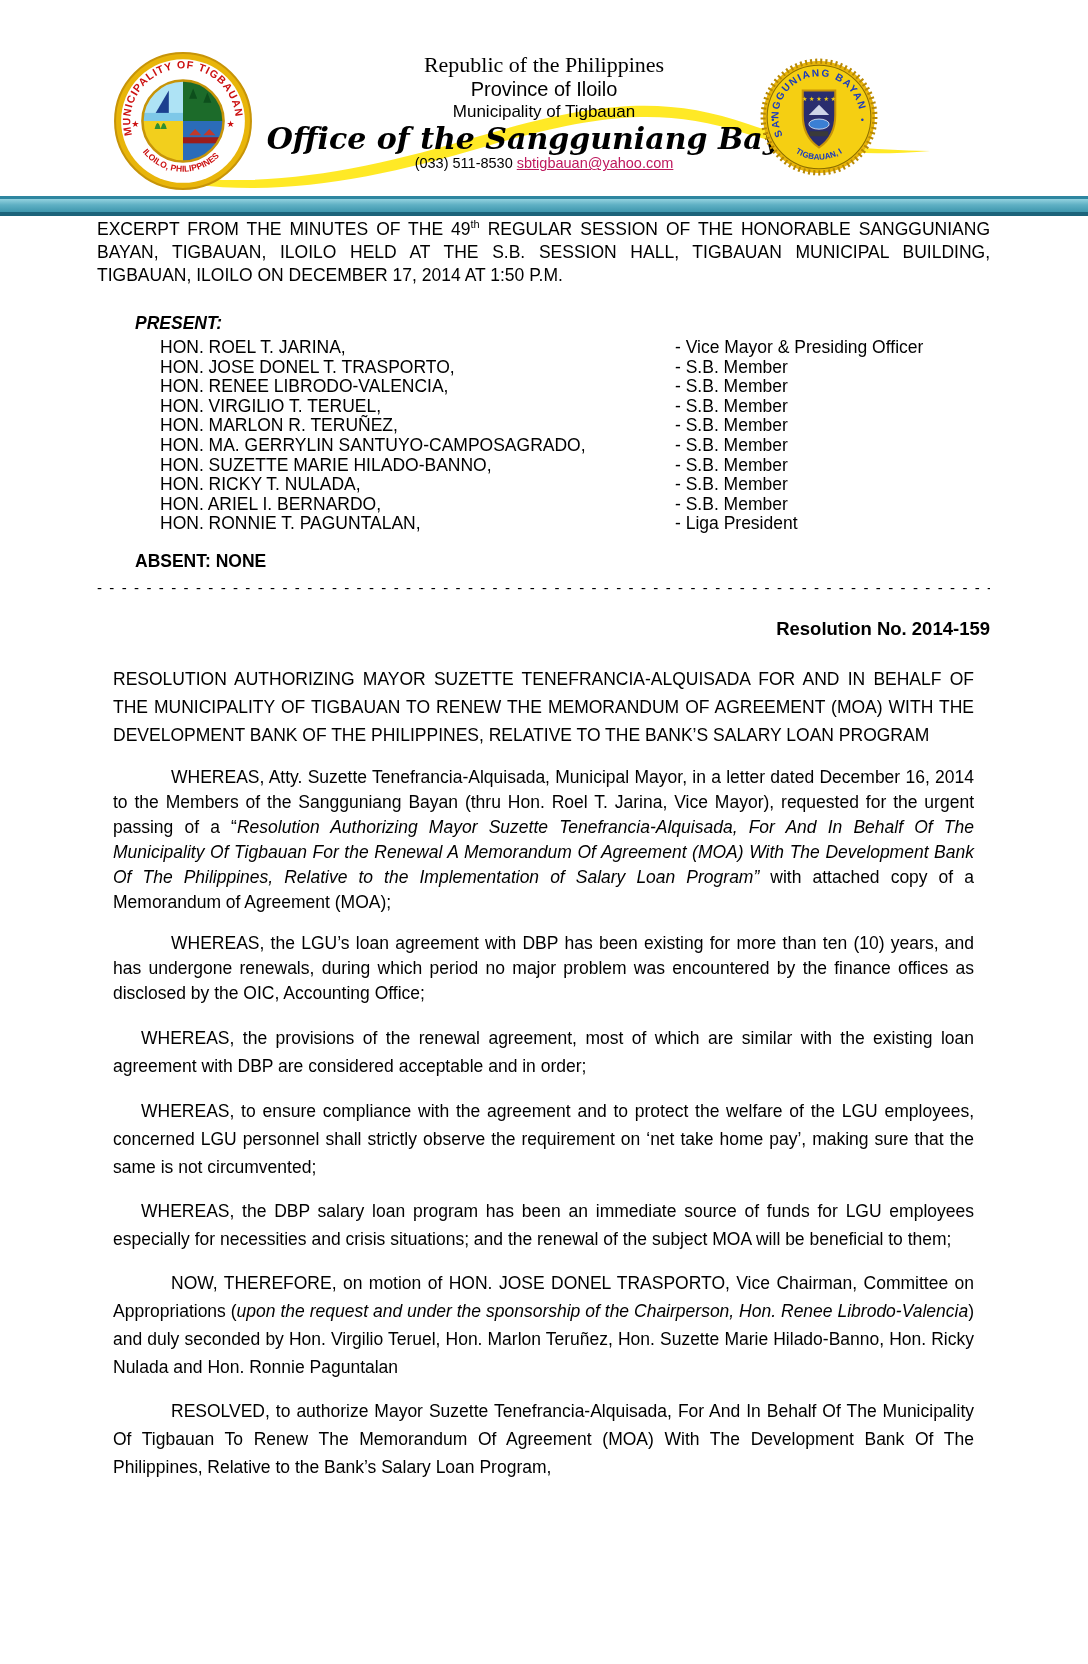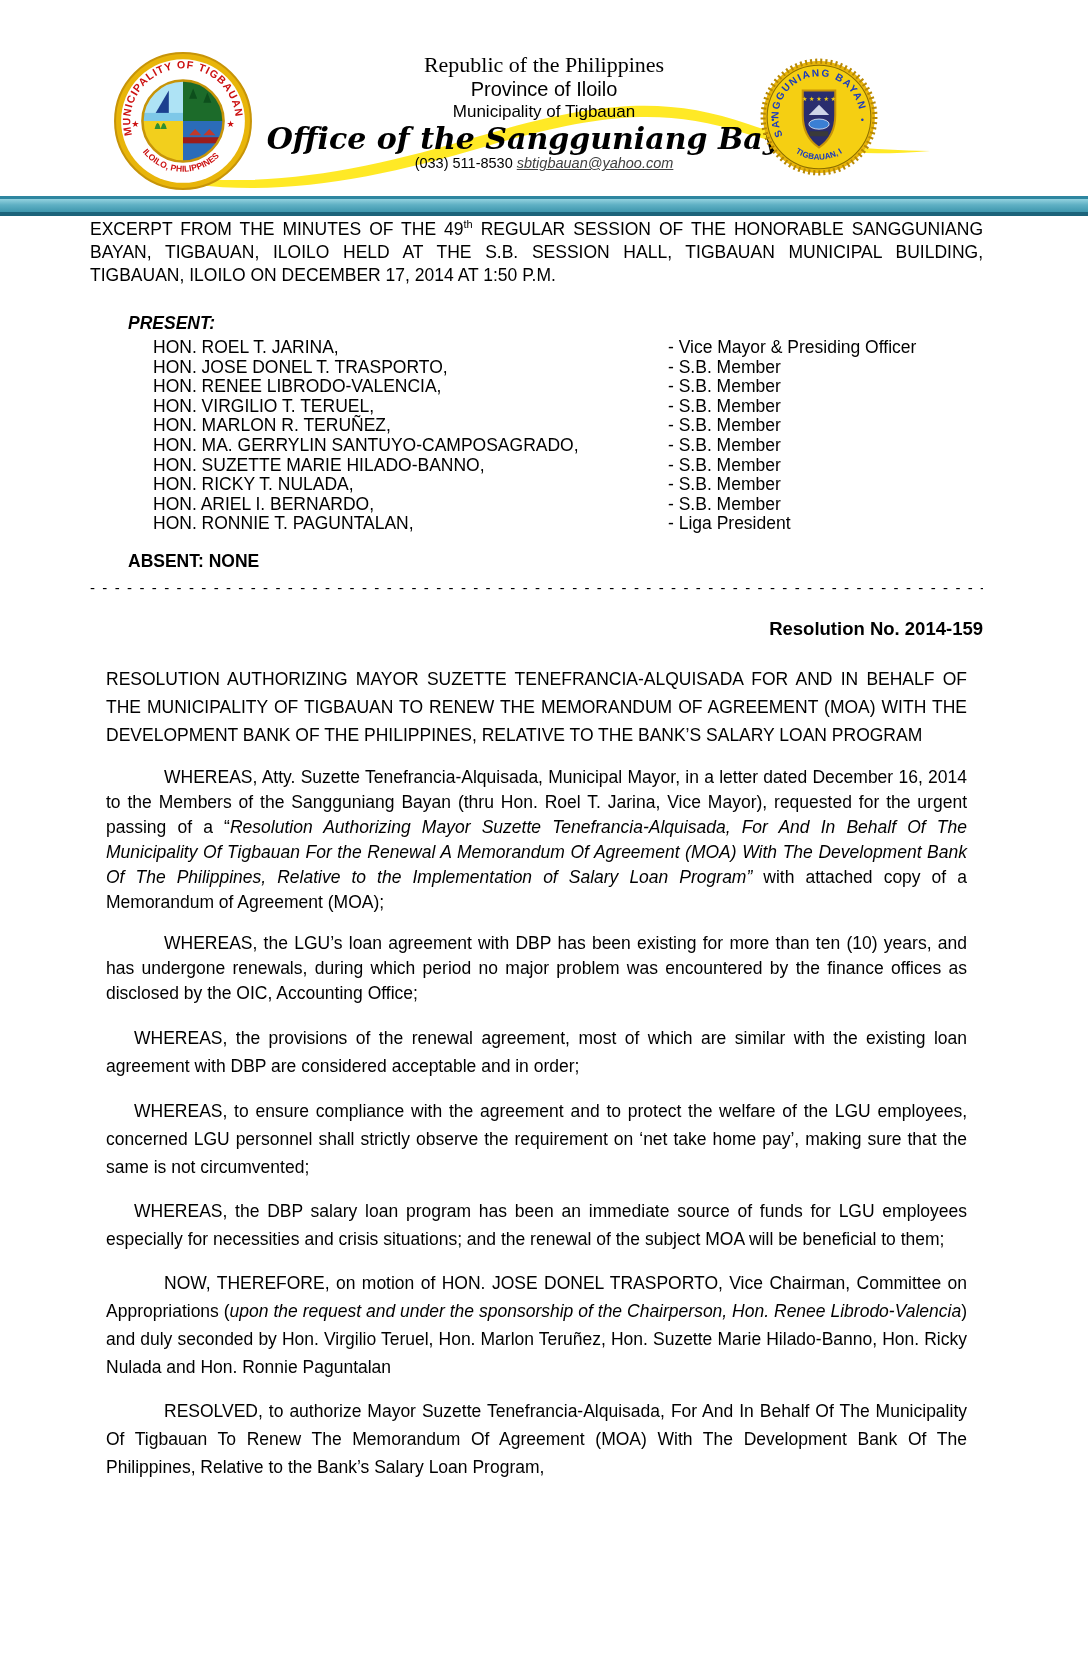--- a/index.html
+++ b/index.html
@@ -8,30 +8,30 @@
 
   
   .hdr-swoosh{position:absolute;left:0;top:0;z-index:1;pointer-events:none;}
   .hdr-center{position:absolute;left:234px;width:620px;top:52px;text-align:center;z-index:2;line-height:1.18;}
   .hdr-republic{font-family:"Liberation Serif",serif;font-size:22px;}
   .hdr-province{font-size:20px;}
   .hdr-muni{font-size:17px;}
   .hdr-office{font-family:"DejaVu Serif",serif;font-style:italic;font-weight:bold;font-size:30px;line-height:1.12;}
   .hdr-address{font-size:15.5px;}
   .hdr-contact{font-size:14.5px;}
-  .hdr-email{color:#404040;text-decoration:underline;cursor:pointer;font-style:italic;}
+  .hdr-email{color:#be185d;text-decoration:underline;cursor:pointer;}
   .seal{position:absolute;z-index:3;}
   .seal-left{left:112px;top:50px;}
   .seal-right{left:758px;top:56px;}
   .teal-bar{position:absolute;left:0;top:196px;width:100%;height:13px;z-index:2;
             background:linear-gradient(180deg,#93d2df 0%,#5fb0c4 45%,#3f97ae 100%);
             border-top:3px solid #2e86a0;border-bottom:4px solid #1c637a;}
 
   
-  .doc{position:absolute;left:90px;top:218px;width:893px;font-size:17.5px;z-index:2;}
+  .doc{position:absolute;left:97px;top:218px;width:893px;font-size:17.5px;z-index:2;}
   .p-just{text-align:justify;}
   .excerpt{line-height:23px;margin:0 0 26px 0;}
   .excerpt sup{font-size:11px;vertical-align:super;line-height:0;}
   .present-label{font-weight:bold;font-style:italic;margin:0 0 5px 38px;line-height:20px;}
   .m-row{display:flex;line-height:19.6px;}
   .m-name{margin-left:63px;width:515px;}
   .m-role{flex:1;}
   .absent{font-weight:bold;margin:17px 0 0 38px;line-height:20px;}
   .dashline{white-space:nowrap;overflow:hidden;height:20px;line-height:20px;font-size:15px;letter-spacing:1.6px;margin-top:7px;}
   .res-no{text-align:right;font-weight:bold;font-size:18.5px;margin:20px 0 25px 0;line-height:22px;}

